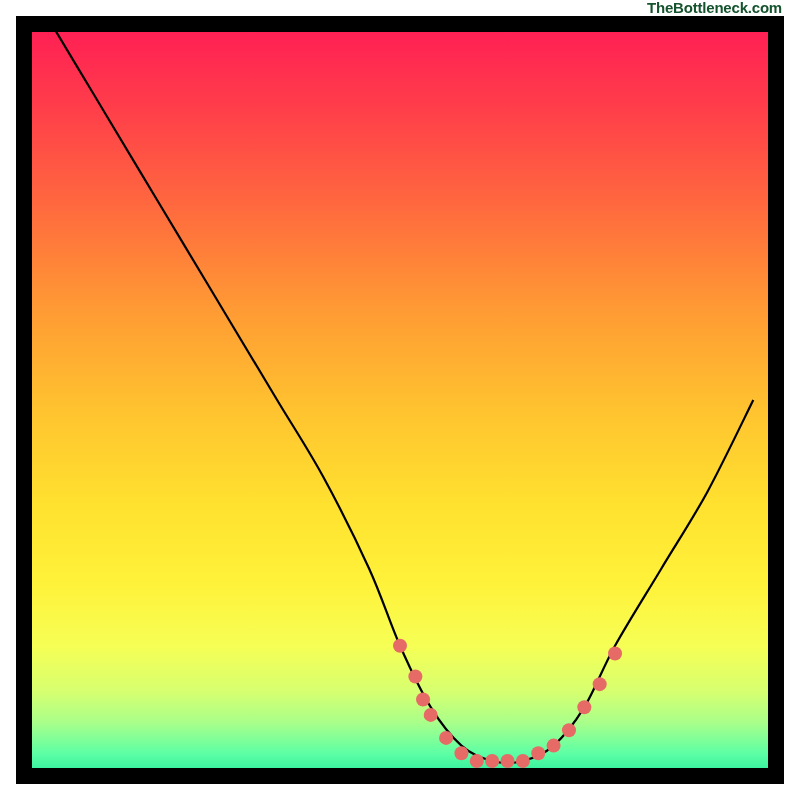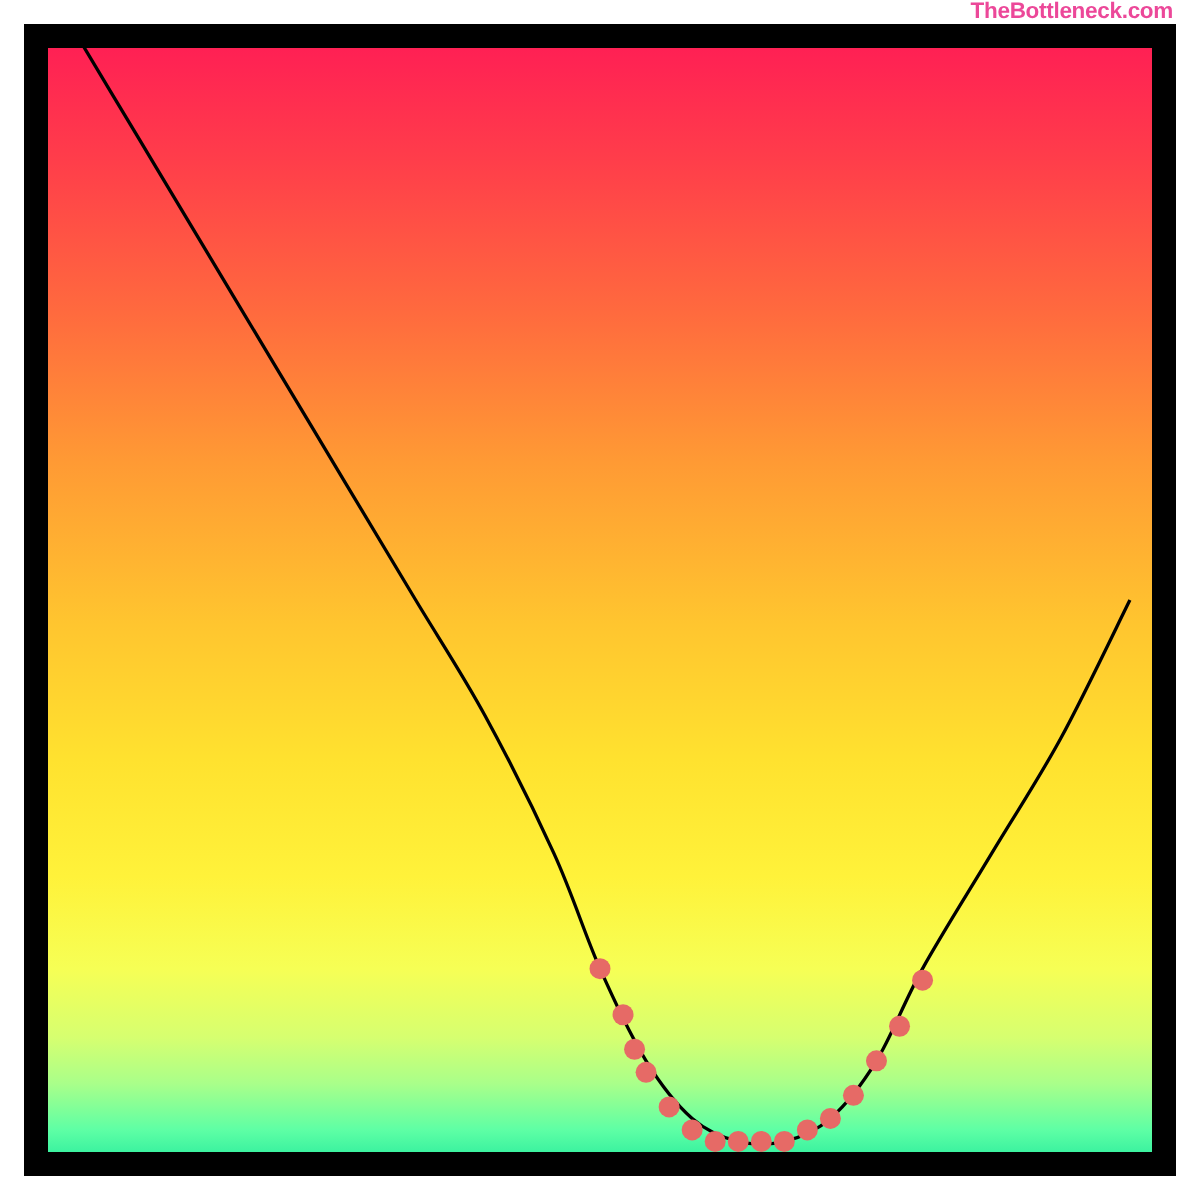--- a/index.html
+++ b/index.html
@@ -45,21 +45,21 @@
     pointer-events: none;
   }
   .watermark {
     position: absolute;
     right: 18px;
     top: 0;
     height: 16px;
     line-height: 16px;
     font-size: 15px;
     font-weight: 600;
-    color: #ec4899;
+    color: #14532d;
     letter-spacing: -0.2px;
     white-space: nowrap;
   }
   svg.curve {
     position: absolute;
     left: 16px;
     top: 16px;
     width: 768px;
     height: 768px;
     pointer-events: none;

